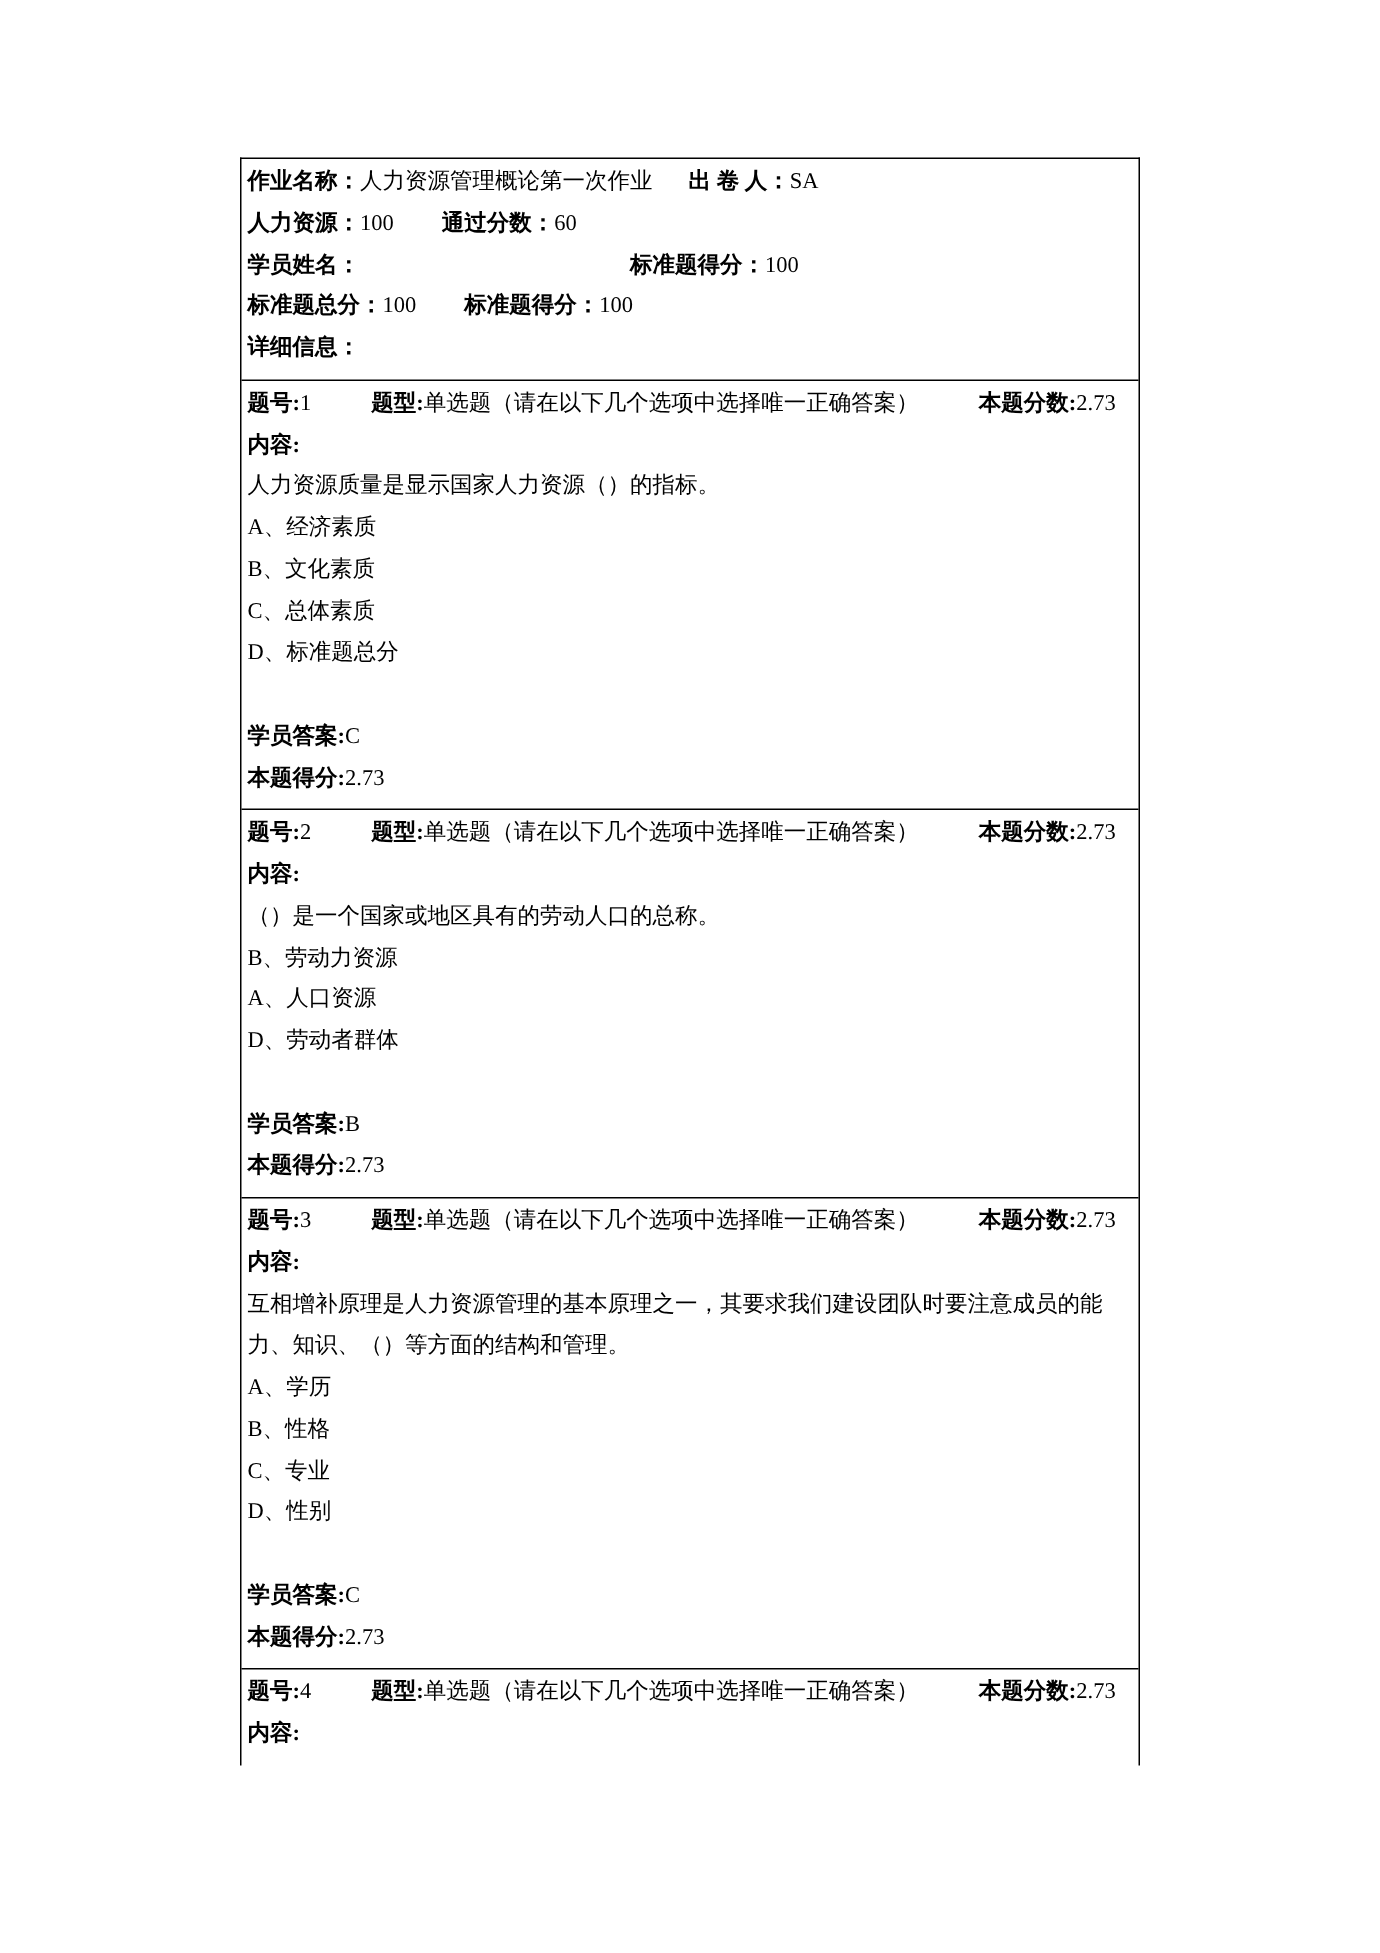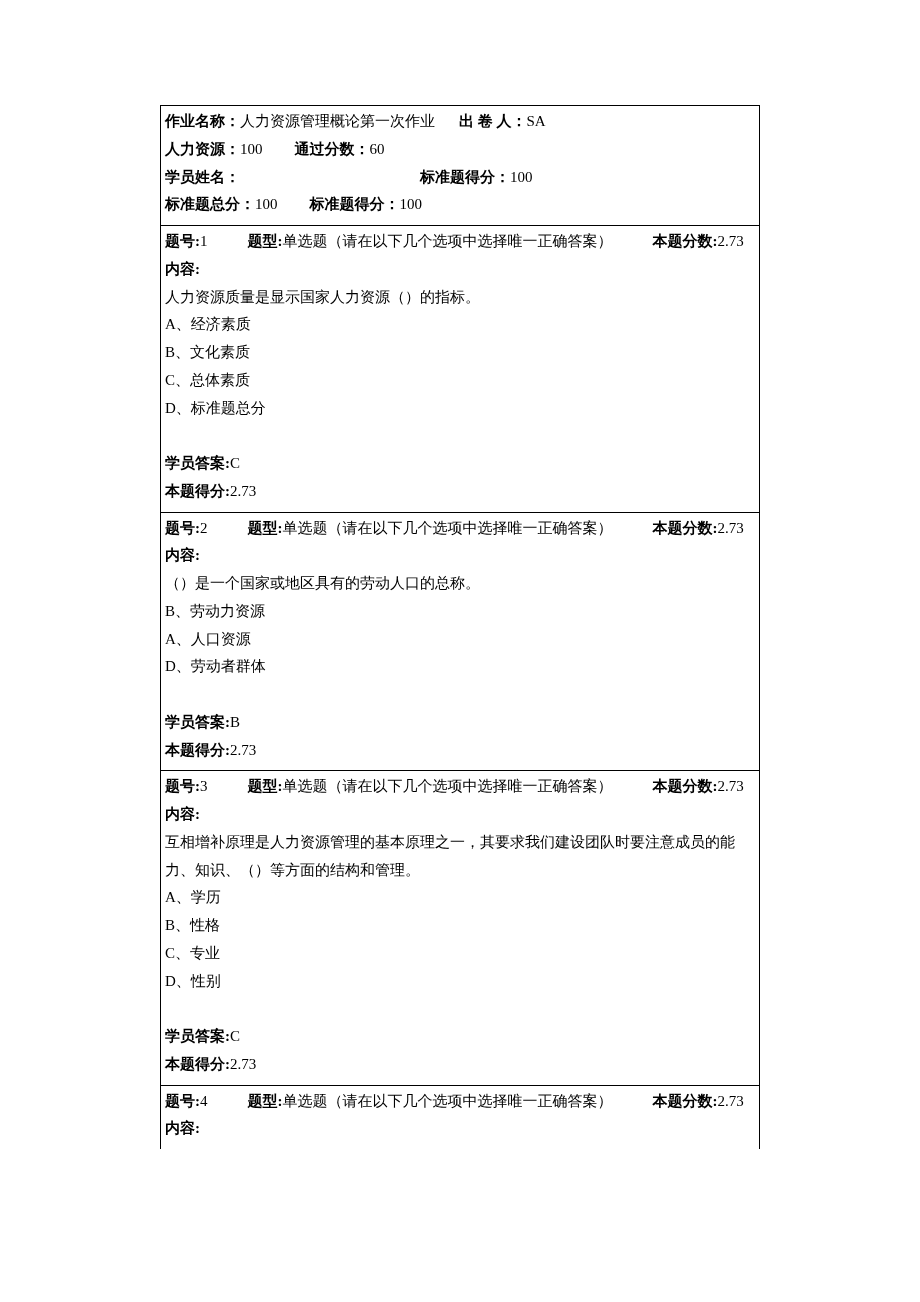--- a/index.html
+++ b/index.html
@@ -38,20 +38,23 @@
         <span class="bold">作业名称：</span><span>人力资源管理概论第一次作业</span><span class="gap" style="width:24px"></span><span class="bold">出  卷  人：</span><span>SA</span>
       </div>
       <div>
         <span class="bold">人力资源：</span><span>100</span><span class="gap" style="width:32px"></span><span class="bold">通过分数：</span><span>60</span>
       </div>
       <div>
         <span class="bold">学员姓名：</span><span></span><span class="gap" style="width:180px"></span><span class="bold">标准题得分：</span><span>100</span>
       </div>
       <div>
         <span class="bold">标准题总分：</span><span>100</span><span class="gap" style="width:32px"></span><span class="bold">标准题得分：</span><span>100</span>
+      </div>
+      <div>
+        <span class="bold">详细信息：</span>
       </div>
     </div>
 
     <div id="questions">
         <div class="cell">
           <div><span class="bold">题号:</span><span>1</span><span class="gap" style="width:40px"></span><span class="bold">题型:</span><span>单选题（请在以下几个选项中选择唯一正确答案）</span><span class="gap" style="width:40px"></span><span class="bold">本题分数:</span><span>2.73</span></div>
           <div><span class="bold">内容:</span></div>
           <div>人力资源质量是显示国家人力资源（）的指标。</div>
           <div>A、经济素质</div>
           <div>B、文化素质</div>

